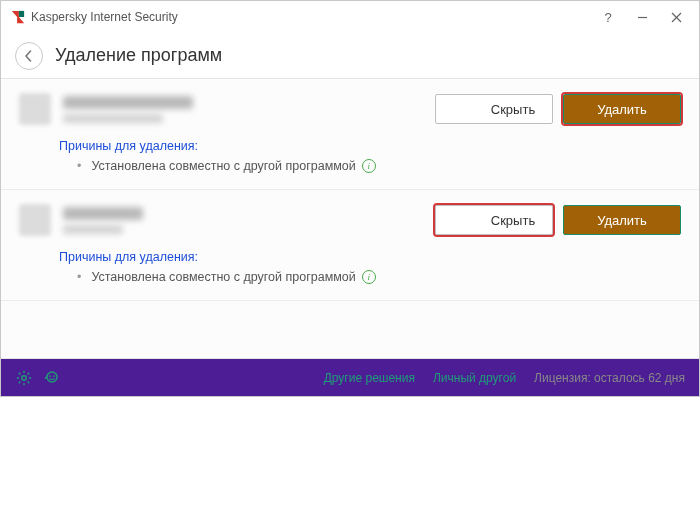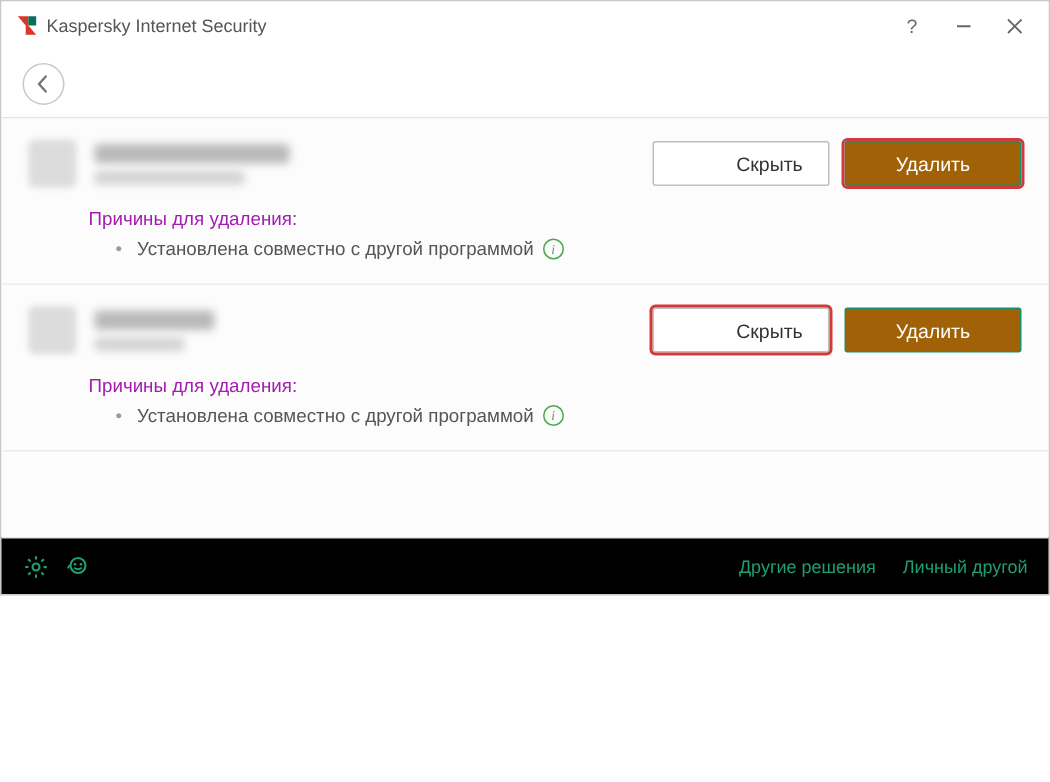--- a/index.html
+++ b/index.html
@@ -25,28 +25,28 @@
   .app-icon { width: 32px; height: 32px; border-radius: 4px; background: #dcdcdc; filter: blur(2px); flex-shrink: 0; }
   .app-text { flex: 1; min-width: 0; }
   .app-name { height: 13px; width: 130px; background: #b9b9b9; border-radius: 3px; filter: blur(3px); margin-bottom: 5px; }
   .app-sub  { height: 9px; width: 100px; background: #d2d2d2; border-radius: 3px; filter: blur(3px); }
   .btns { display: flex; gap: 10px; }
   .btn { min-width: 118px; height: 30px; border-radius: 2px; font-size: 13px; display: flex; align-items: center; justify-content: center; cursor: pointer; user-select: none; }
   .btn-hide { background: #fff; border: 1px solid #bfbfbf; color: #333; padding-left: 38px; }
   .btn-del  { background: #a16207; border: 1px solid #188f6b; color: #fff; }
   .hl { outline: 2px solid #d23a3a; outline-offset: 0; }
   .reasons { margin: 14px 0 0 40px; font-size: 12.5px; color: #555; }
-  .reasons .label { margin-bottom: 6px; color: #a21caf; }
+  .reasons .label { margin-bottom: 6px; color: #1d4ed8; }
   .reasons ul { list-style: disc; padding-left: 18px; }
   .reasons li { display: flex; align-items: flex-start; gap: 6px; list-style: disc; }
   .reasons li::before { content: "•"; color: #999; margin-right: 4px; }
   .info-ic { width: 14px; height: 14px; border: 1.5px solid #4aa84a; border-radius: 50%; display: inline-flex; align-items: center; justify-content: center; color: #4aa84a; font-size: 9px; font-style: italic; font-family: Georgia, serif; cursor: pointer; }
 
   
-  .footer { height: 38px; border-top: 1px solid #e4e4e4; display: flex; align-items: center; padding: 0 14px; background: #000000; font-size: 12px; }
+  .footer { height: 38px; border-top: 1px solid #e4e4e4; display: flex; align-items: center; padding: 0 14px; background: #4c1d95; font-size: 12px; }
   .footer .ficon { width: 18px; height: 18px; margin-right: 10px; cursor: pointer; display: inline-flex; align-items: center; justify-content: center; color: #1e9e77; }
   .footer .spacer { flex: 1; }
   .footer .flink { color: #1e9e77; margin-left: 18px; cursor: pointer; }
   .footer .flic { color: #888; margin-left: 18px; }
 </style>
 </head>
 <body>
 
 <div class="window">
 
@@ -71,20 +71,21 @@
         </svg>
       </div>
   </div>
 
   <div class="header">
     <div class="back-btn">
       <svg viewBox="0 0 12 12">
           <path d="M7.5 1 L3 6 L7.5 11" fill="none" stroke="#777" stroke-width="1.6" stroke-linecap="round" stroke-linejoin="round"></path>
         </svg>
     </div>
+    <h1>Удаление программ</h1>
   </div>
 
   <div class="content">
 
     <div class="item">
       <div class="item-head">
         <div class="app-icon"></div>
         <div class="app-text">
           <div class="app-name"></div>
           <div class="app-sub"></div>
@@ -151,15 +152,16 @@
           <circle cx="8" cy="7" r="5" fill="none" stroke="#1e9e77" stroke-width="1.4"></circle>
           <circle cx="6" cy="6.2" r="0.9" fill="#1e9e77"></circle>
           <circle cx="10" cy="6.2" r="0.9" fill="#1e9e77"></circle>
           <path d="M5.5 8.5 Q8 10.5 10.5 8.5" fill="none" stroke="#1e9e77" stroke-width="1.2"></path>
           <path d="M3 7 Q1.5 7 1.5 9" fill="none" stroke="#1e9e77" stroke-width="1.3"></path>
         </svg>
     </span>
     <span class="spacer"></span>
     <span class="flink">Другие решения</span>
     <span class="flink">Личный другой</span>
+    <span class="flic">Лицензия: осталось 62 дня</span>
   </div>
 
 </div>
 
 </body></html>

